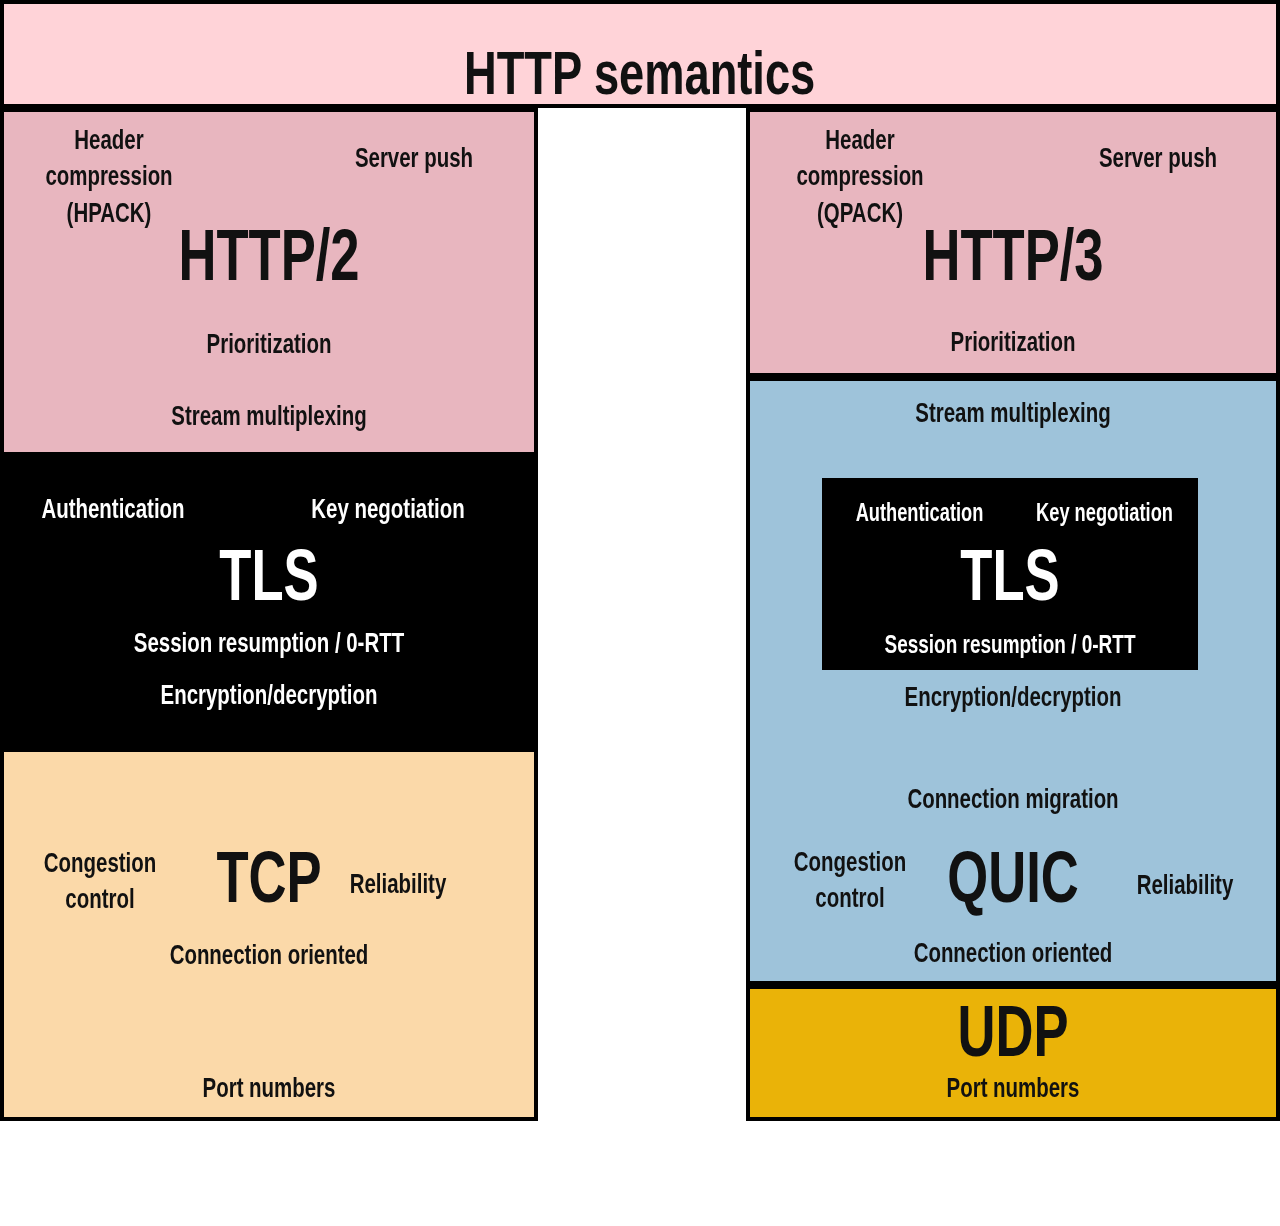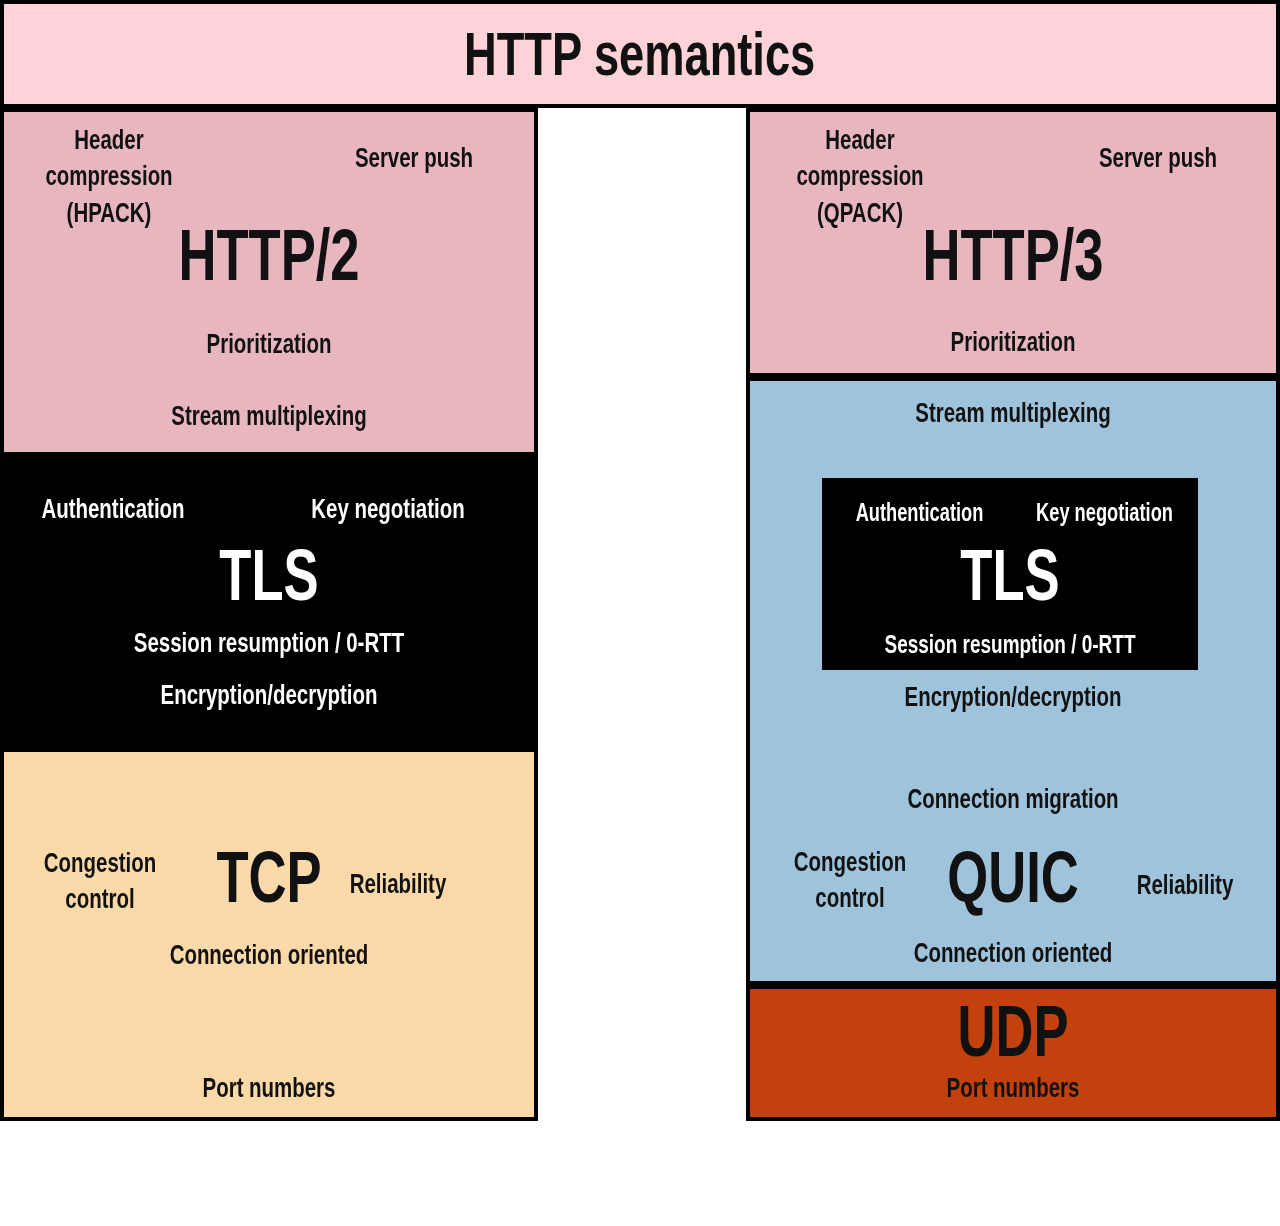--- a/index.html
+++ b/index.html
@@ -2,40 +2,40 @@
 <html><head>
 <meta charset="utf-8">
 <style>
   html,body{margin:0;padding:0;background:#fff;}
   .page{
     position:relative;width:1280px;height:1226px;background:#ffffff;
     font-family:"Liberation Sans",sans-serif;font-weight:bold;color:#111111;
     overflow:hidden;
   }
   .block{position:absolute;border:4px solid #000;box-sizing:border-box;}
-  .flexc{display:flex;align-items:center;justify-content:center;}
+  .flexc{display:flex;align-items:flex-end;justify-content:center;}
   .t{position:absolute;transform:scaleX(0.73);transform-origin:50% 50%;
      text-align:center;line-height:1.3;white-space:nowrap;}
   .wrap{white-space:normal;}
   .cx{left:0;right:0;}
   .small{font-size:28px;}
   .big{font-size:72px;line-height:1;}
   .mid{font-size:62px;line-height:1;transform:scaleX(0.73);transform-origin:50% 50%;white-space:nowrap;}
   .light{color:#ffffff;}
   .ln{display:block;}
 
   
   .banner-top{left:0;top:0;width:1280px;height:108px;background:#ffd3d8;}
   .http2{left:0;top:108px;width:538px;height:348px;background:#e8b6bf;}
   .tls2{left:0;top:456px;width:538px;height:292px;background:#000;}
   .tcp{left:0;top:748px;width:538px;height:373px;background:#fbd9a9;}
   .http3{left:746px;top:108px;width:534px;height:269px;background:#e8b6bf;}
   .quic{left:746px;top:377px;width:534px;height:608px;background:#9ec3da;}
   .tlsbox{position:absolute;left:72px;top:97px;width:376px;height:192px;background:#000;}
-  .udp{left:746px;top:985px;width:534px;height:136px;background:#c2410c;}
+  .udp{left:746px;top:985px;width:534px;height:136px;background:#eab308;}
   .banner-bottom{left:0;top:1121px;width:1280px;height:105px;background:#c1f1fc;}
 </style>
 </head>
 <body>
 
 <div class="page">
 
   <div class="block banner-top flexc">
     <div class="mid">HTTP semantics</div>
   </div>

